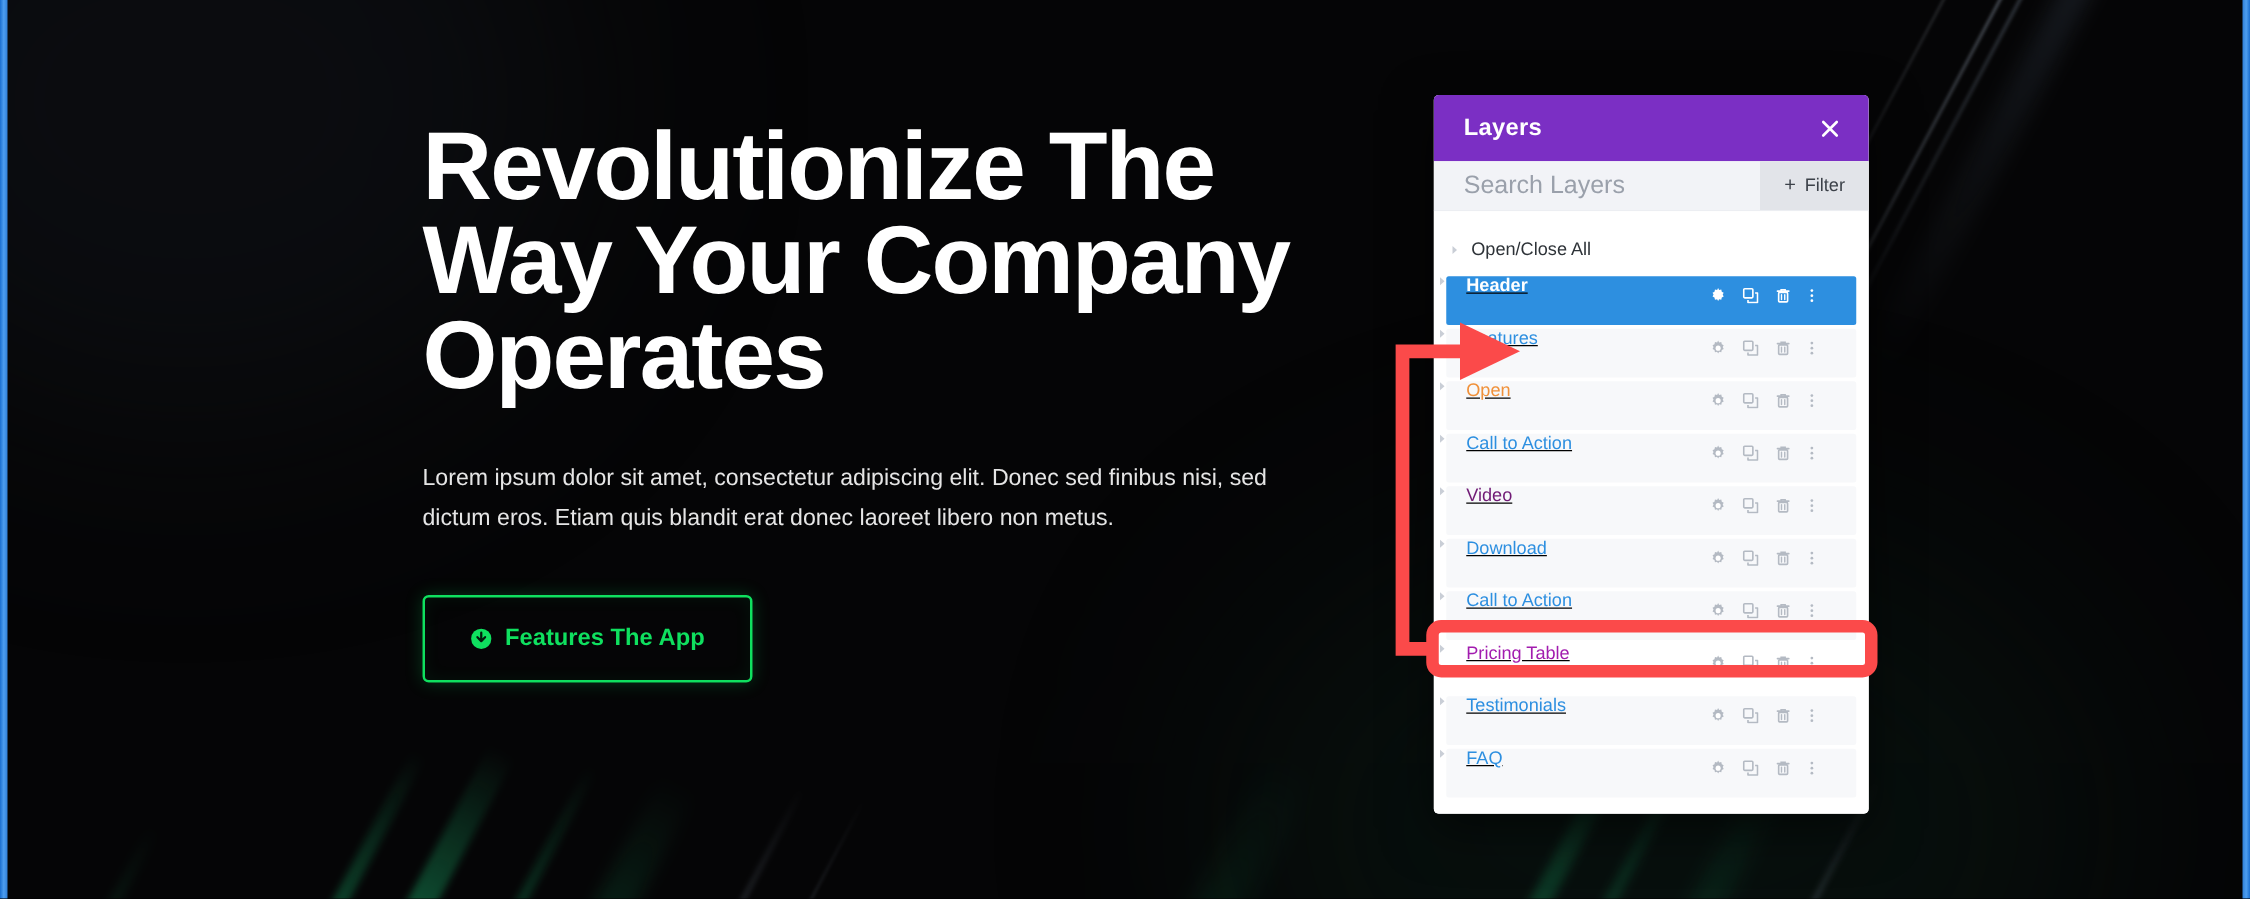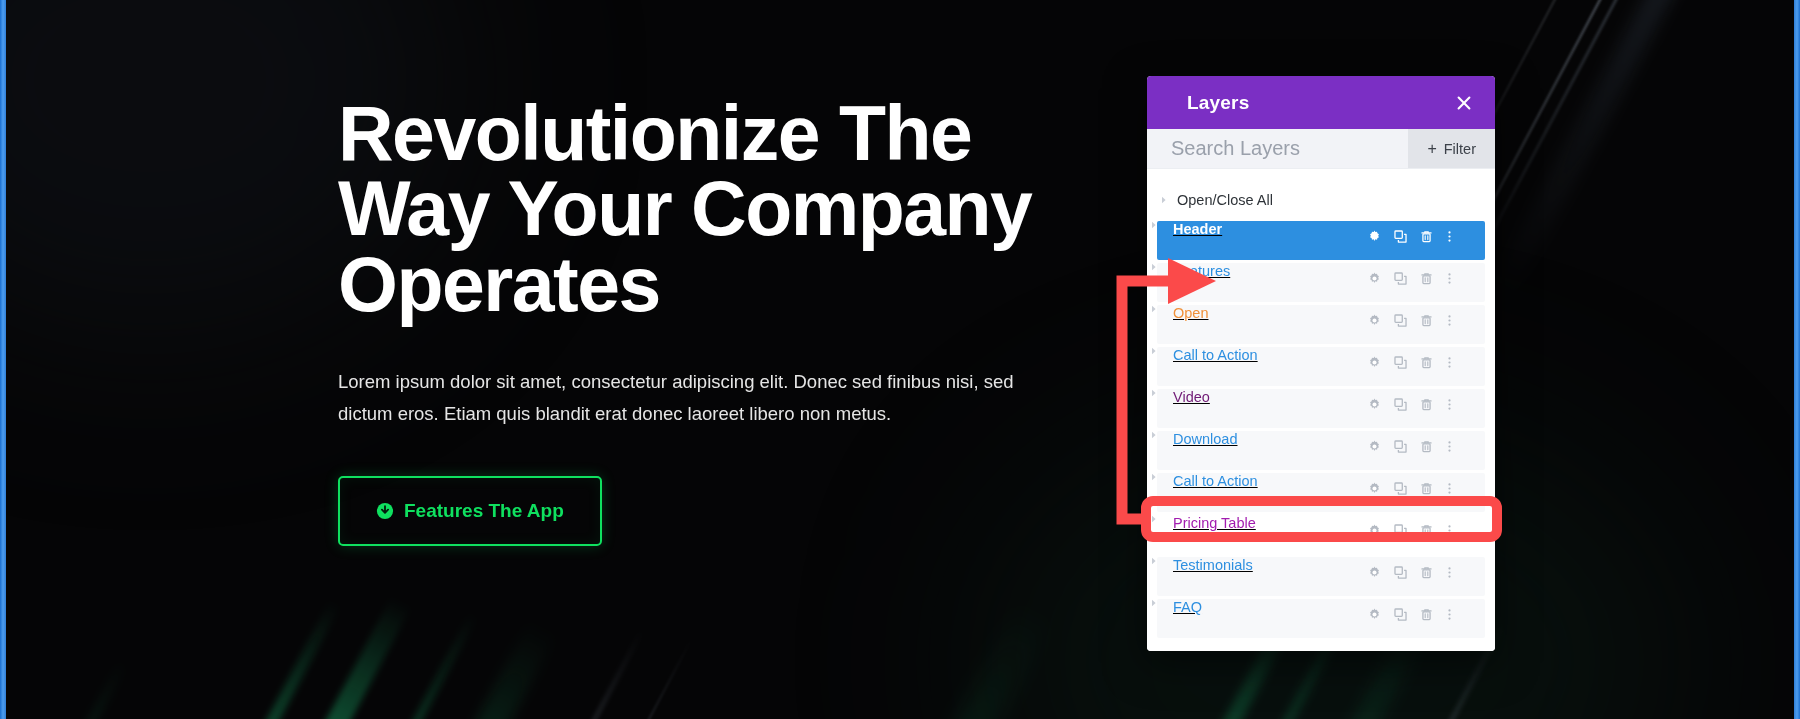--- a/index.html
+++ b/index.html
@@ -81,21 +81,21 @@
     box-shadow:0 12px 40px rgba(0,0,0,.55);
     z-index:30;
     display:flex; flex-direction:column;
     overflow:hidden;
   }
   #panel-header {
     background:#7b2fc4;
     height:53px;
     flex:0 0 53px;
     display:flex; align-items:center; justify-content:space-between;
-    padding:0 22px 0 40px;
+    padding:0 22px 0 24px;
   }
   #panel-title { color:#fff; font-size:19px; font-weight:600; letter-spacing:.2px; }
   #panel-close { color:#fff; cursor:pointer; display:flex; width:18px; height:18px; }
 
   #search-bar {
     height:40px; flex:0 0 40px;
     background:#f2f3f7;
     display:flex; align-items:center; justify-content:space-between;
     padding:0 0 0 24px;
     border-bottom:1px solid #eceef2;

